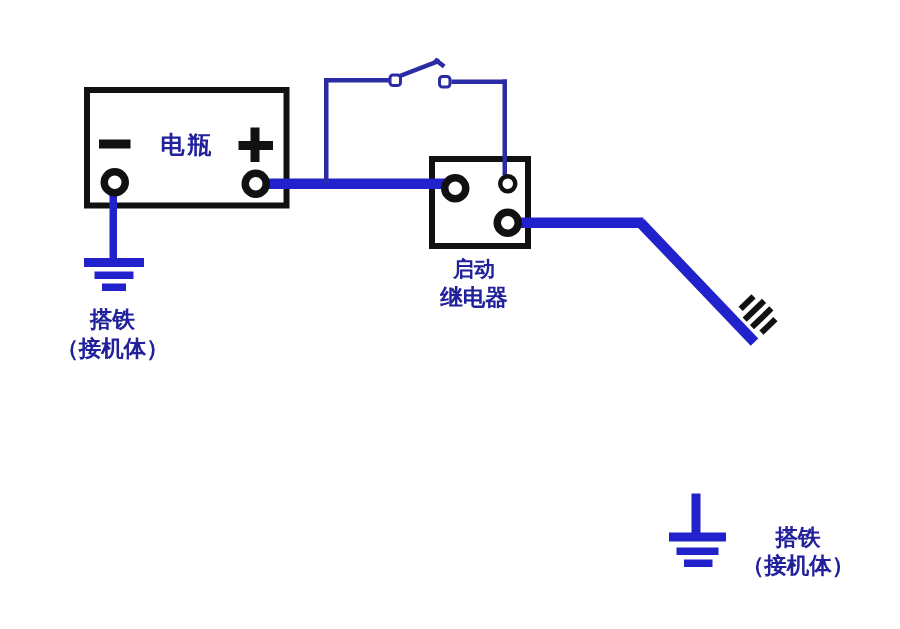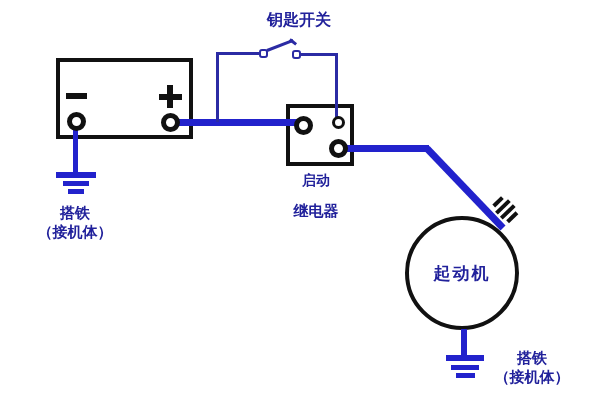--- a/index.html
+++ b/index.html
@@ -22,23 +22,20 @@
 </style>
 </head>
 <body>
 
 <div class="canvas">
 
   <div class="box" style="left:56px;top:58px;width:137px;height:81px"></div>
 
   <div class="box" style="left:286px;top:104px;width:68px;height:62px"></div>
 
-  <div class="circle" style="left:405px;top:216px;width:114px;height:114px">
-    <span class="label" style="position:static;font-size:17px;letter-spacing:2px">起动机</span>
-  </div>
 
   <div class="wire" style="left:73px;top:129px;width:5px;height:45px"></div>
 
   <div class="wire" style="left:177px;top:119px;width:121px;height:7px"></div>
 
   <div class="wire" style="left:347px;top:145px;width:82px;height:7px"></div>
 
   <div class="wire" style="left:427px;top:145px;width:110px;height:7px;transform:rotate(46.3deg);transform-origin:0 50%"></div>
 
   <div class="wire" style="left:461px;top:329px;width:6px;height:28px"></div>
@@ -77,26 +74,26 @@
     <div class="wire" style="left:63px;top:181px;width:26px;height:5px"></div>
     <div class="wire" style="left:68px;top:189px;width:16px;height:5px"></div>
   </div>
 
   <div>
     <div class="wire" style="left:446px;top:355px;width:38px;height:6px"></div>
     <div class="wire" style="left:451px;top:365px;width:28px;height:5px"></div>
     <div class="wire" style="left:456px;top:373px;width:19px;height:5px"></div>
   </div>
 
+  <div class="label" style="left:95px;top:88px;width:60px;font-size:16px;letter-spacing:2px">电瓶</div>
 
-  <div class="label" style="left:249px;top:11px;width:100px;font-size:16px">钥匙开关</div>
 
   <div>
     <div class="label" style="left:266px;top:172px;width:100px;font-size:14px;line-height:16px">启动</div>
-    <div class="label" style="left:266px;top:203px;width:100px;font-size:15px;line-height:16px">继电器</div>
+    <div class="label" style="left:266px;top:190px;width:100px;font-size:15px;line-height:16px">继电器</div>
   </div>
 
   <div>
     <div class="label" style="left:15px;top:205px;width:120px;font-size:15px;line-height:16px">搭铁</div>
     <div class="label" style="left:15px;top:224px;width:120px;font-size:15px;line-height:16px">（接机体）</div>
   </div>
 
   <div>
     <div class="label" style="left:476px;top:350px;width:112px;font-size:15px;line-height:16px">搭铁</div>
     <div class="label" style="left:476px;top:369px;width:112px;font-size:15px;line-height:16px">（接机体）</div>

